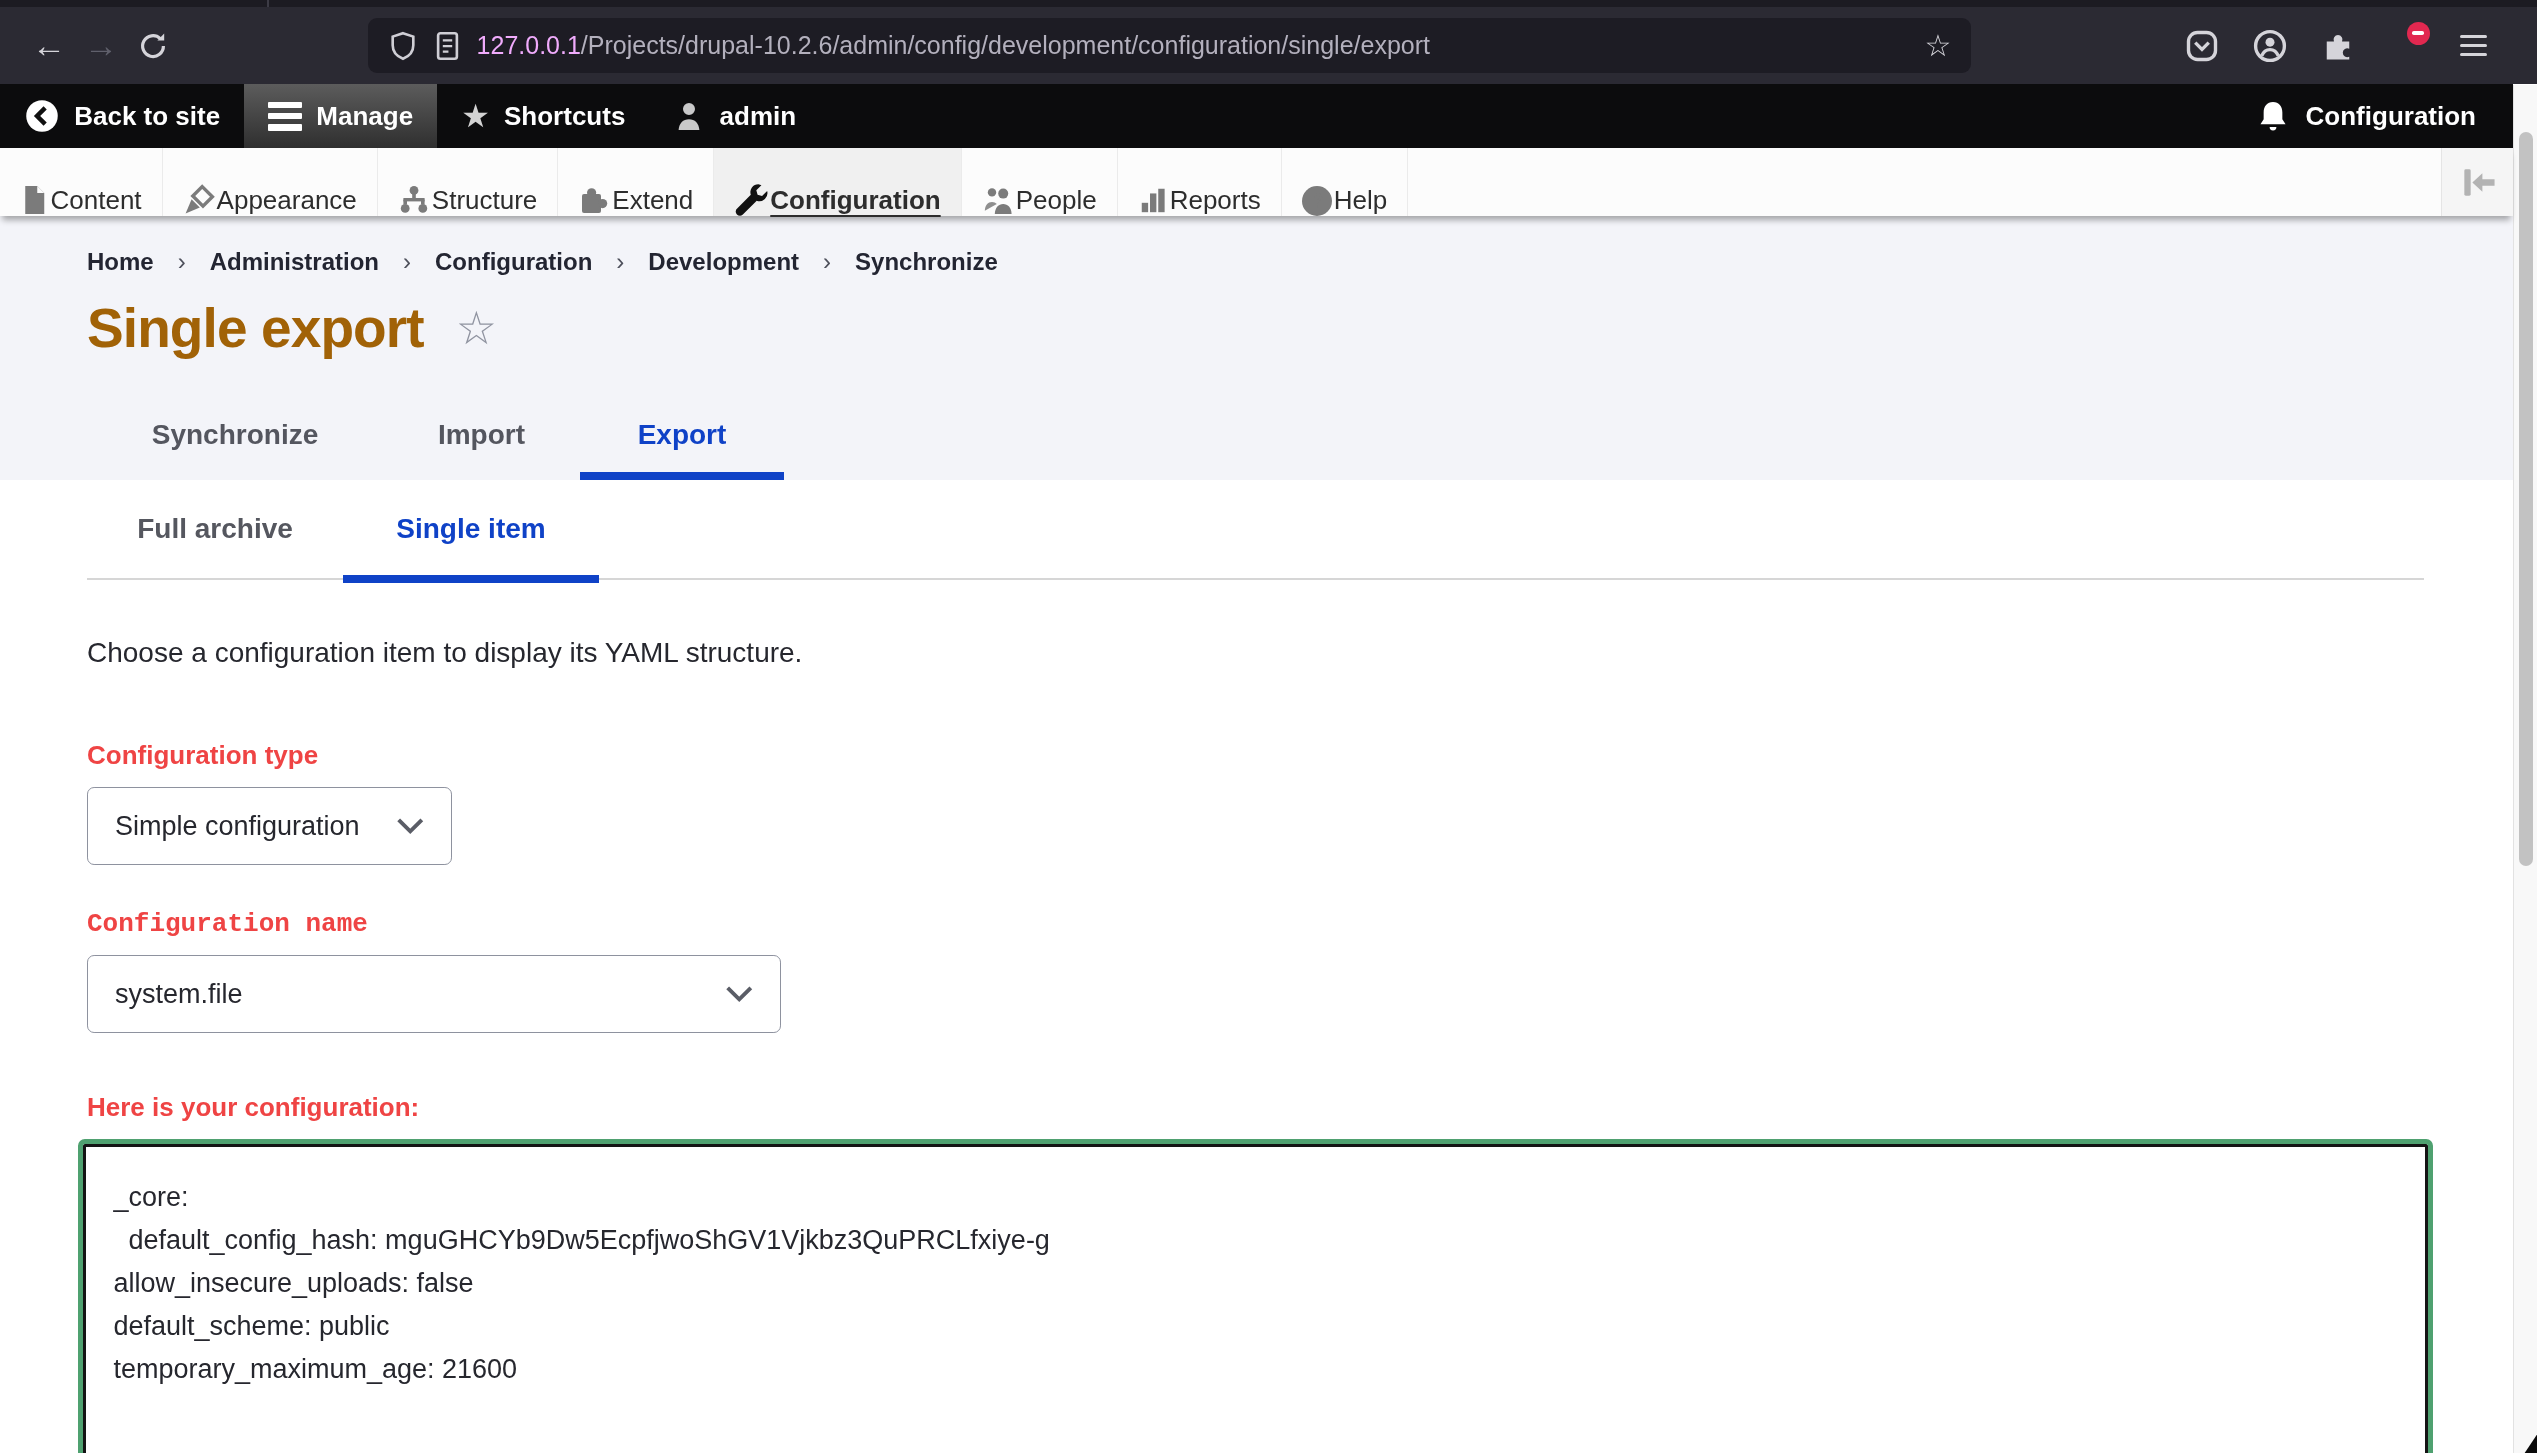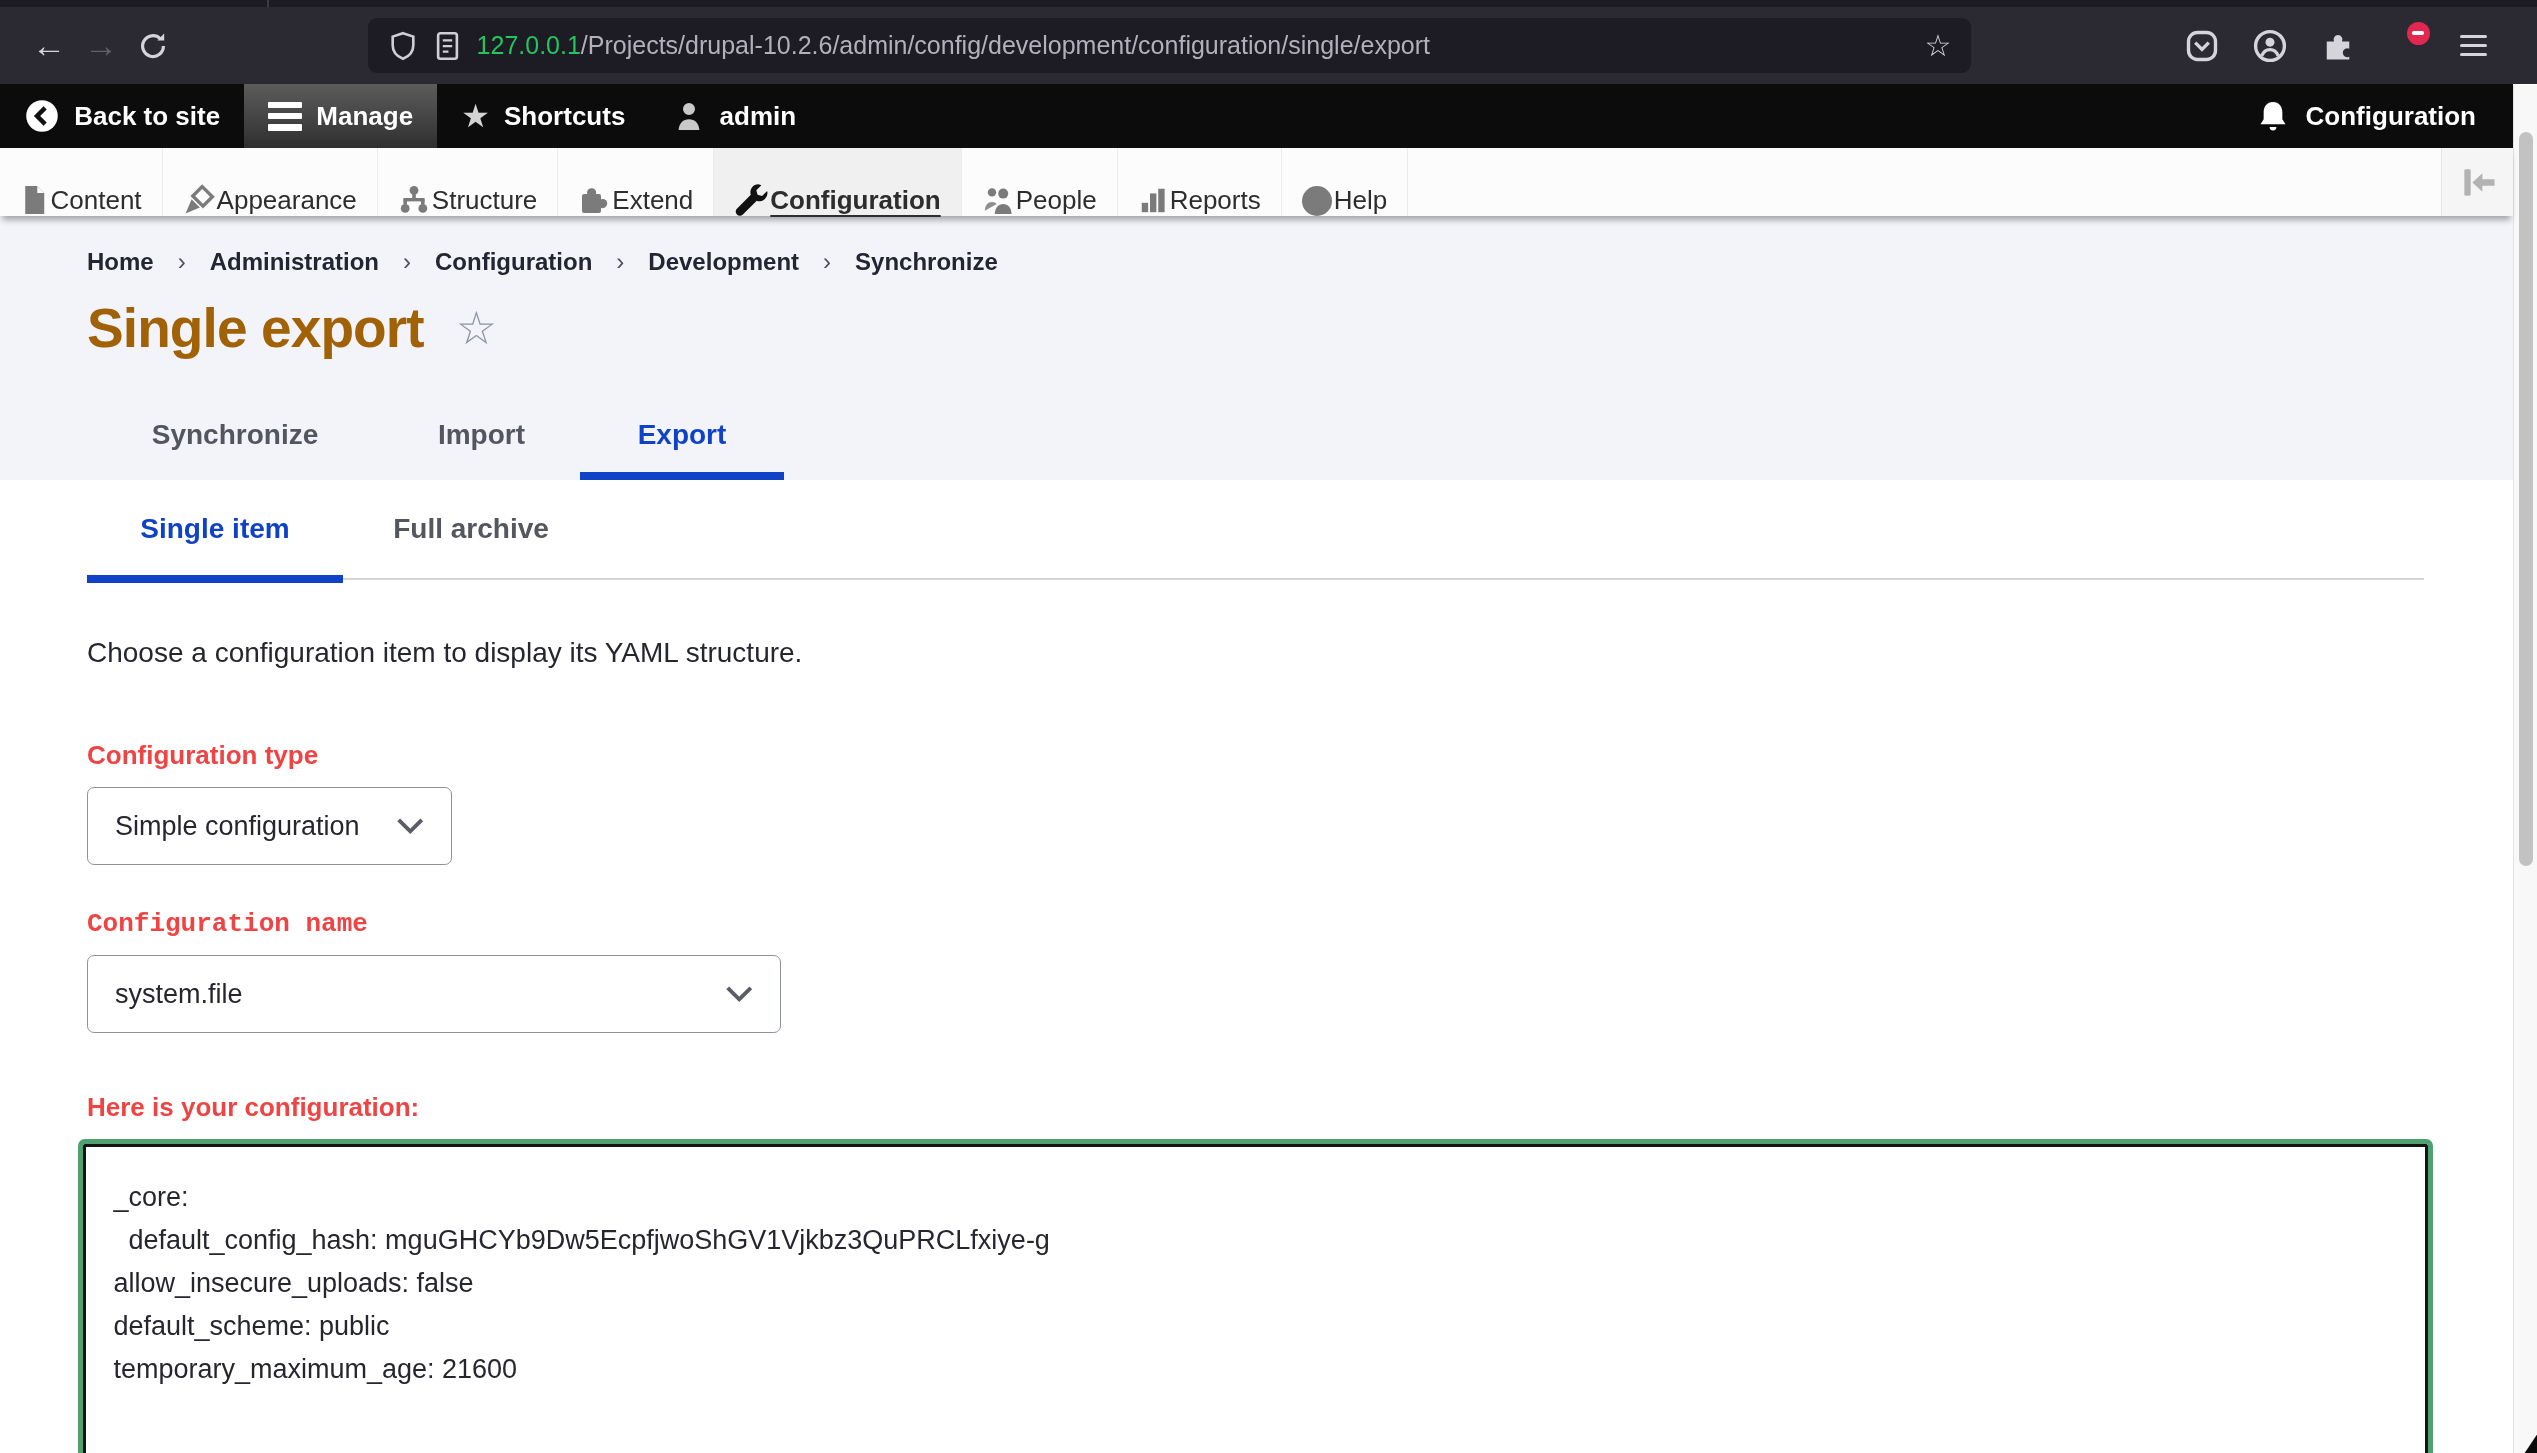--- a/index.html
+++ b/index.html
@@ -11,21 +11,21 @@
   .top-strip{height:7.1px;background:#1c1b22;position:relative;}
   .top-strip .tab-divider{position:absolute;left:267px;top:0;width:1.8px;height:7.1px;background:#3c3b45;}
   .browser-bar{height:77px;background:#2b2a33;display:flex;align-items:center;padding:0 23px;}
   .nav-btn{width:52px;height:52px;display:flex;align-items:center;justify-content:center;
     font-size:34px;color:#d5d4da;border-radius:7.1px;}
   .nav-btn.disabled{color:#60606c;}
   .url-bar{margin-left:189px;width:1603px;height:55px;background:#1d1c24;border-radius:9px;
     display:flex;align-items:center;padding:0 19.6px;box-sizing:border-box;}
   .url-bar .u-icon{display:flex;align-items:center;margin-right:16px;}
   .url-text{flex:1;font-size:25px;white-space:nowrap;overflow:hidden;}
-  .url-domain{color:#22c55e;}
+  .url-domain{color:#f0abfc;}
   .url-path{color:#b3b0bd;}
   .bookmark-star{font-size:30px;color:#d5d4da;margin-left:10.7px;}
   .browser-right{margin-left:210px;display:flex;align-items:center;gap:27px;}
   .br-icon{width:41px;height:41px;display:flex;align-items:center;justify-content:center;}
   .avatar-wrap{position:relative;width:41px;height:41px;}
   .avatar{width:37px;height:37px;border-radius:50%;margin-top:5.3px;
     background:radial-gradient(circle at 40% 35%,#e9b267 0 30%,#c96f2a 70%,#8a4a1c);}
   .avatar-badge{position:absolute;top:-3.6px;right:-3.6px;width:23px;height:23px;border-radius:50%;
     background:#e22850;display:flex;align-items:center;justify-content:center;}
   .avatar-badge::after{content:"";width:12.5px;height:3.6px;background:#fff;border-radius:1.8px;}
@@ -314,22 +314,22 @@
         <span class="fav-star">☆</span>
       </div>
       <div class="tabs">
         <div class="tab tab-0">Synchronize</div>
         <div class="tab tab-1">Import</div>
         <div class="tab tab-2 active">Export</div>
       </div>
     </div>
 
     <div class="subtabs">
+      <div class="subtab">Full archive</div>
       <div class="subtab active">Single item</div>
-      <div class="subtab">Full archive</div>
     </div>
 
     <div class="content">
       <p class="description">Choose a configuration item to display its YAML structure.</p>
 
       <p class="field-label">Configuration type</p>
       <div class="select">
         <span>Simple configuration</span>
         <span class="chev">
           <svg width="28.5" height="18" viewBox="0 0 16 10">

